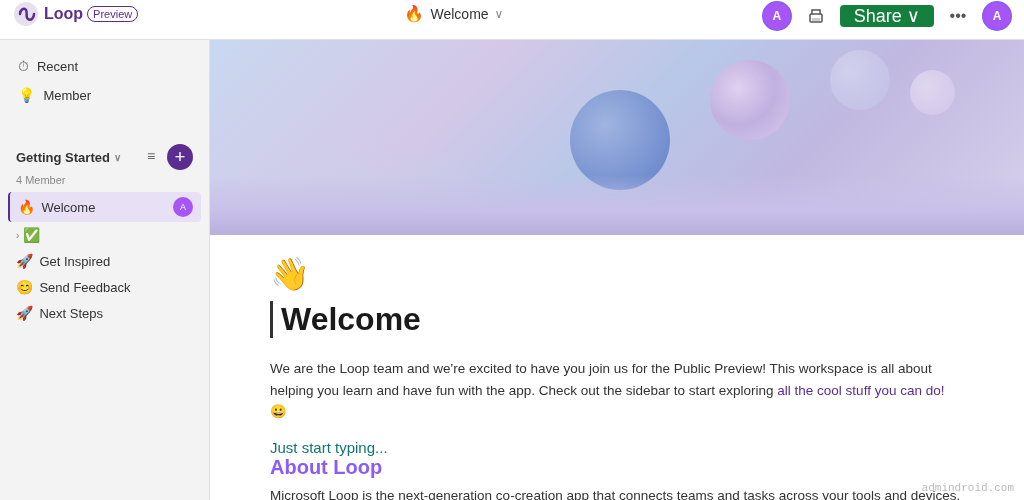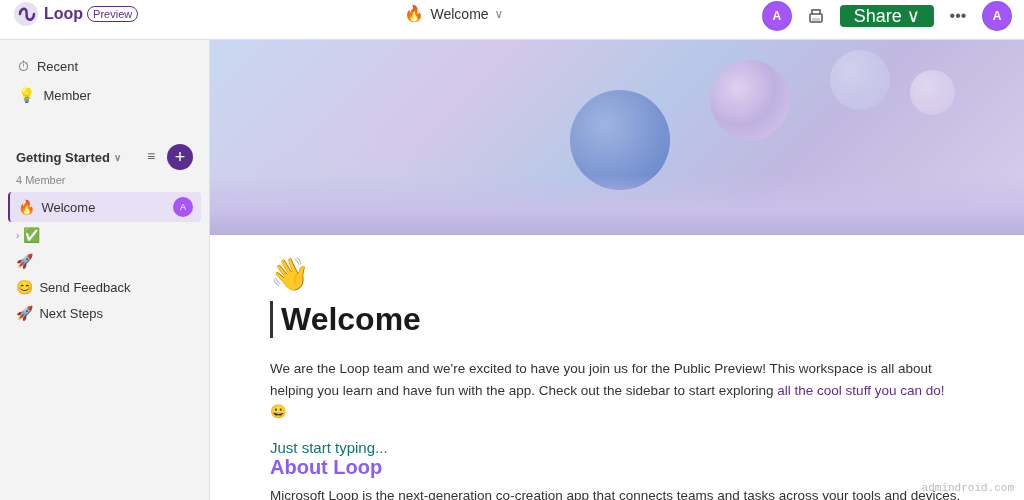--- a/index.html
+++ b/index.html
@@ -417,20 +417,21 @@
         <div class="page-avatar">A</div>
       </div>
 
       <div class="sidebar-page-item">
         <span class="expand-icon">›</span>
         <span class="page-icon">✅</span>
       </div>
 
       <div class="sidebar-page-item">
         <span class="page-icon">🚀</span>
+        <span class="page-label">Get Inspired</span>
       </div>
 
       <div class="sidebar-page-item">
         <span class="page-icon">😊</span>
         <span class="page-label">Send Feedback</span>
       </div>
 
       <div class="sidebar-page-item">
         <span class="page-icon">🚀</span>
         <span class="page-label">Next Steps</span>

